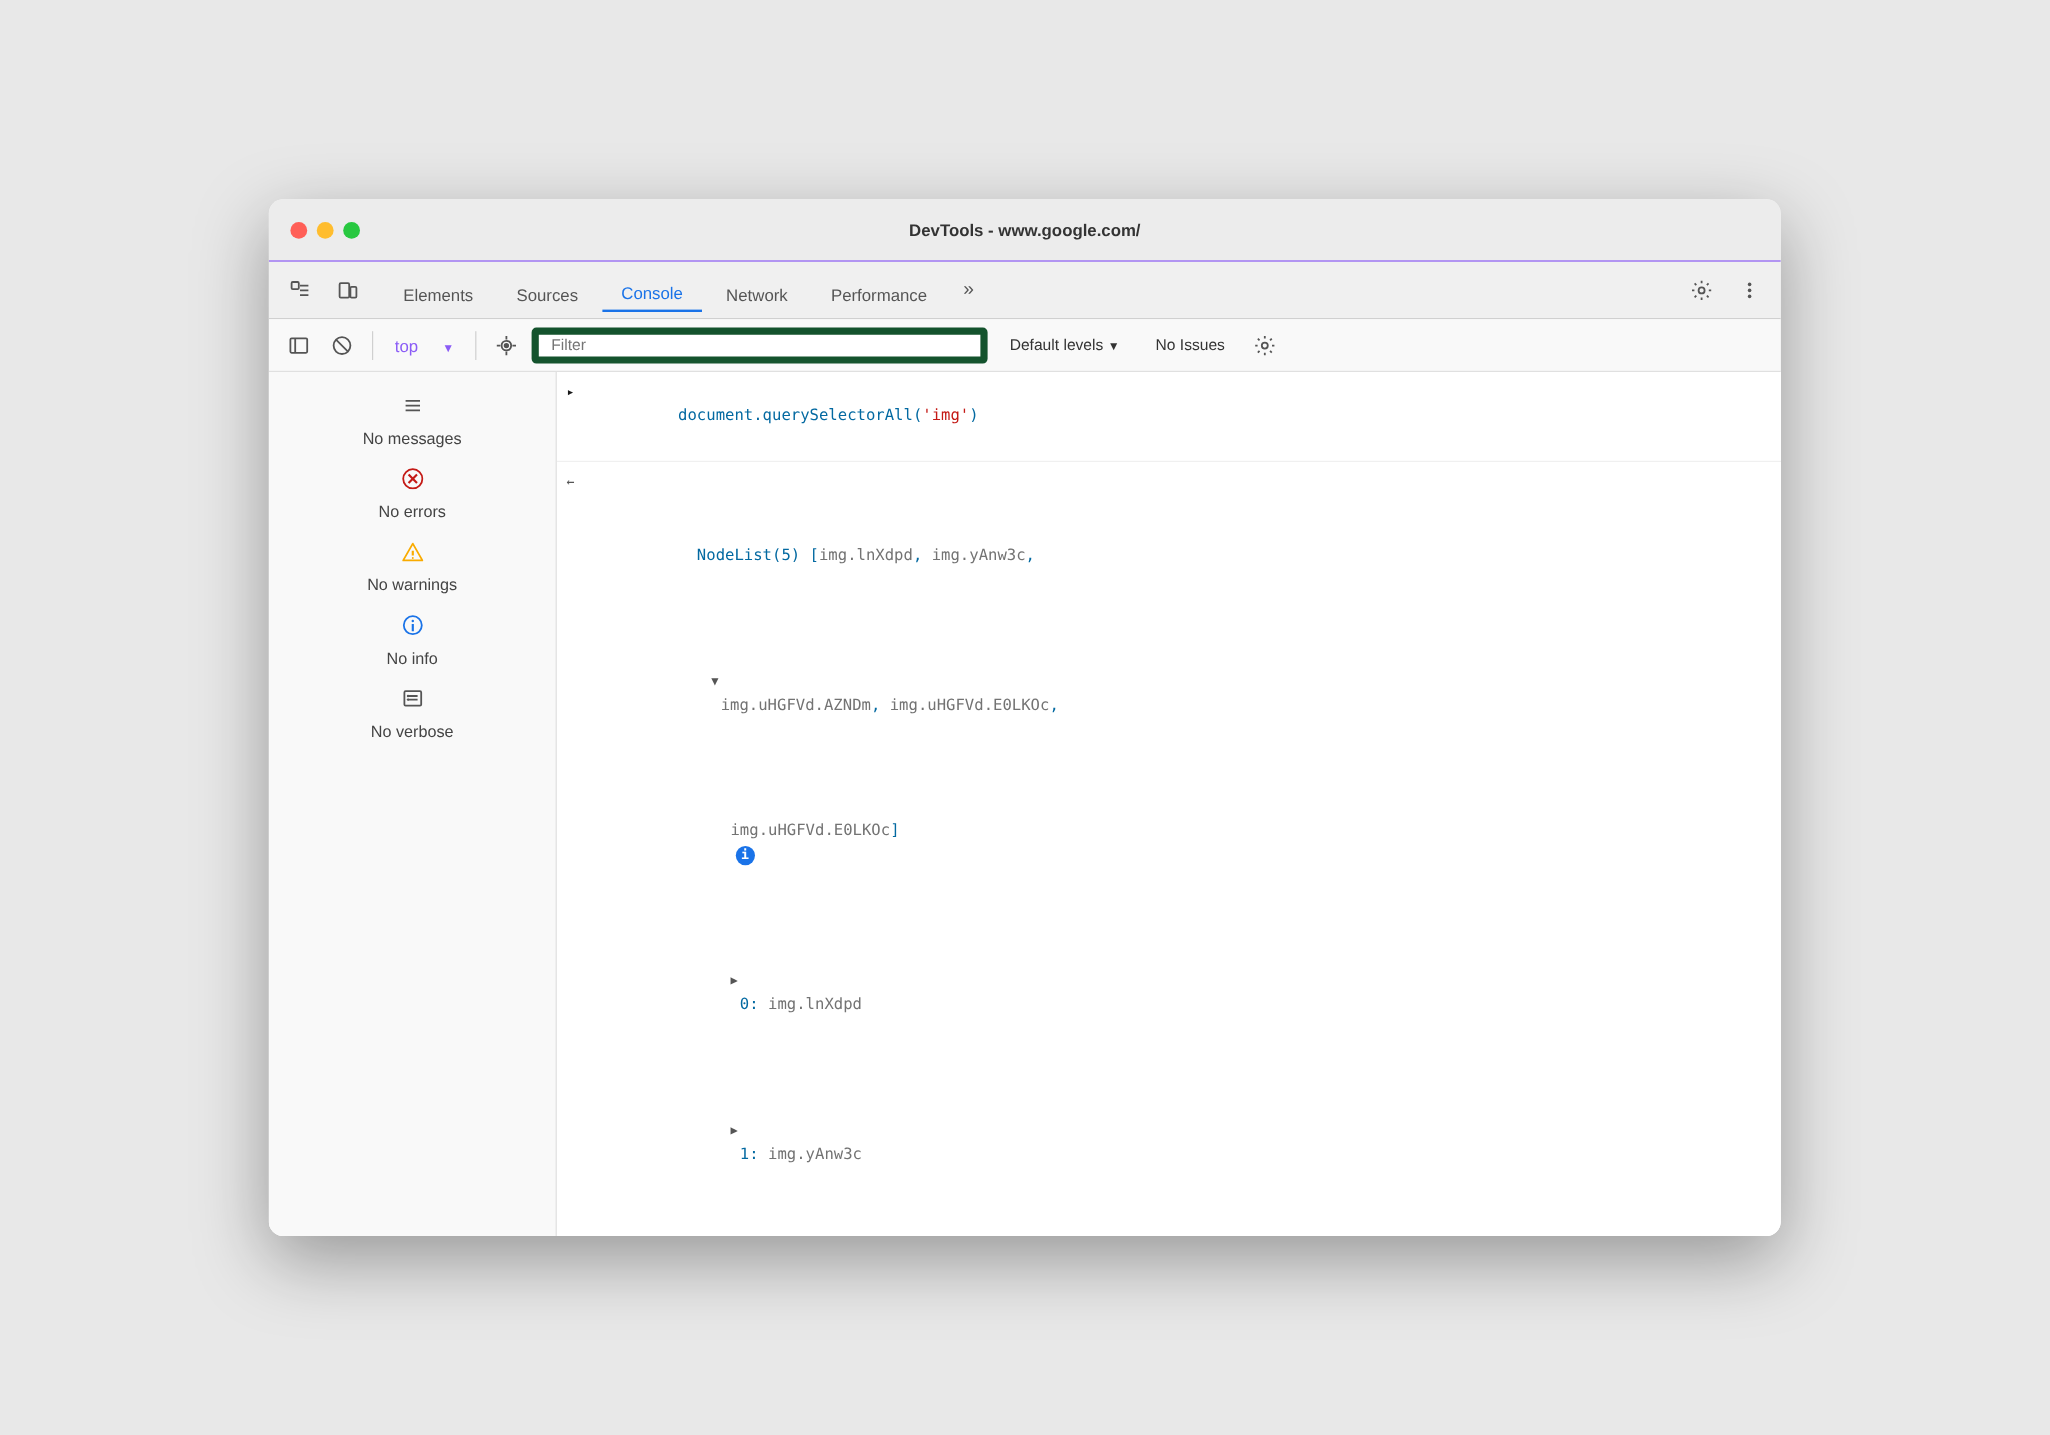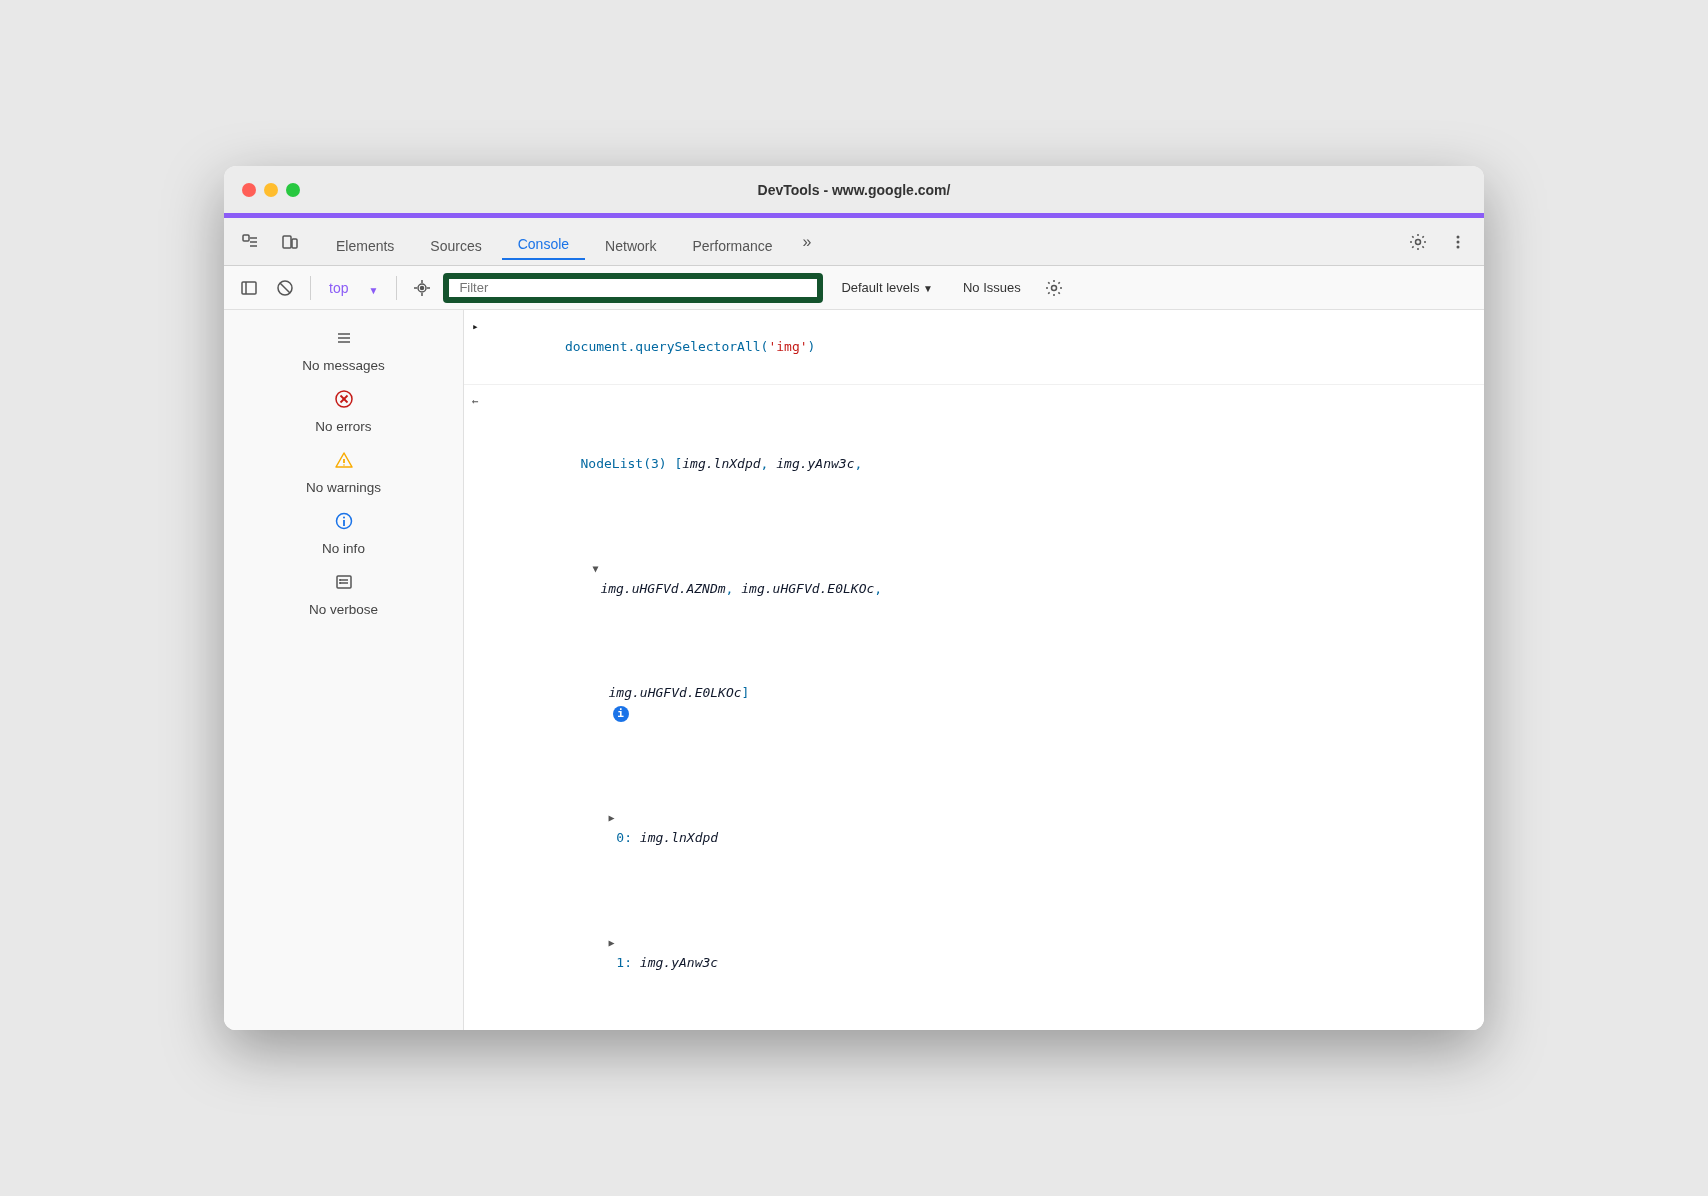--- a/index.html
+++ b/index.html
@@ -19,21 +19,21 @@
       overflow: hidden;
     }
     
     .titlebar {
       background: #ececec;
       height: 52px;
       display: flex;
       align-items: center;
       justify-content: center;
       position: relative;
-      border-bottom: 5px solid #8b5cf6;
+      border-bottom: 1px solid #8b5cf6;
     }
     .titlebar-buttons {
       position: absolute;
       left: 18px;
       display: flex;
       gap: 8px;
     }
     .titlebar-btn {
       width: 14px;
       height: 14px;
@@ -243,21 +243,21 @@
     }
     .console-arrow.input { color: #1a1a1a; }
     .console-arrow.output { color: #555; }
     .console-code {
       flex: 1;
       white-space: pre-wrap;
       word-break: break-all;
     }
     .c-dark { color: #0369a1; }
     .c-red { color: #c41a16; }
-    .c-purple { color: #0f172a; font-style: italic; }
+    .c-purple { color: #737373; }
     .expand-arrow {
       color: #555;
       cursor: pointer;
       font-size: 10px;
     }
     .info-badge {
       display: inline-flex;
       align-items: center;
       justify-content: center;
       width: 16px;
@@ -452,21 +452,21 @@
         <span class="console-arrow input">▸</span>
         <div class="console-code">
           <span class="c-dark">document.querySelectorAll(</span><span class="c-red">'img'</span><span class="c-dark">)</span>
         </div>
       </div>
 
       <div class="console-entry" style="align-items: flex-start;">
         <span class="console-arrow output" style="margin-top:2px;">←</span>
         <div class="console-code">
           <div>
-            <span class="c-dark">NodeList(3) [</span><span class="c-purple">img.lnXdpd</span><span class="c-dark">, </span><span class="c-purple">img.yAnw3c</span><span class="c-dark">,</span>
+            <span class="c-dark">NodeList(5) [</span><span class="c-purple">img.lnXdpd</span><span class="c-dark">, </span><span class="c-purple">img.yAnw3c</span><span class="c-dark">,</span>
           </div>
           <div style="padding-left:12px;">
             <span class="expand-arrow">▼</span>
             <span> </span><span class="c-purple">img.uHGFVd.AZNDm</span><span class="c-dark">, </span><span class="c-purple">img.uHGFVd.E0LKOc</span><span class="c-dark">,</span>
           </div>
           <div style="padding-left:28px;">
             <span class="c-purple">img.uHGFVd.E0LKOc</span><span class="c-dark">]</span>
             <span class="info-badge">i</span>
           </div>
           <div style="padding-left:28px;">

